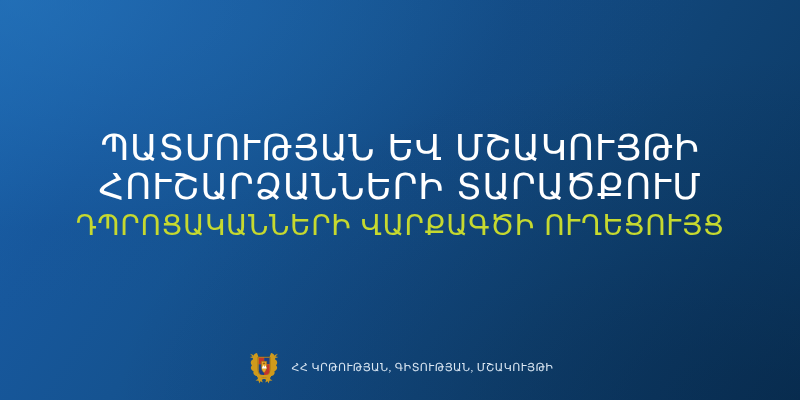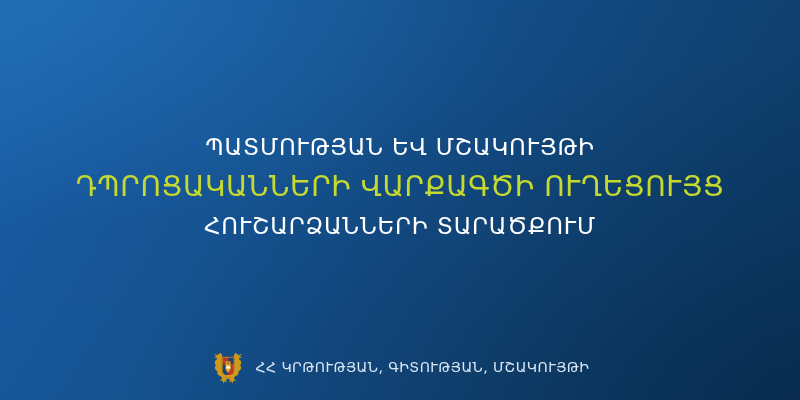--- a/index.html
+++ b/index.html
@@ -58,21 +58,21 @@
     top: 128px;
     z-index: 2;
     text-align: center;
     padding: 0 24px;
     box-sizing: border-box;
   }
 
   .title-line {
     display: block;
     color: #ffffff;
-    font-size: 23px;
+    font-size: 36px;
     line-height: 39px;
     letter-spacing: 0.8px;
     font-weight: 400;
     white-space: nowrap;
   }
 
   .title-line.accent {
     color: #c6d92f;
     font-size: 28px;
     line-height: 40px;
@@ -100,35 +100,36 @@
   }
 
   .footer-text {
     display: block;
     text-align: center;
     color: #dbe7f3;
   }
 
   .footer-text span {
     display: block;
-    font-size: 14px;
+    font-size: 11px;
     line-height: 12px;
     letter-spacing: 0.45px;
     white-space: nowrap;
+    font-family: Liberation Serif, serif;
   }
 </style>
 </head>
 <body>
 
 <div class="slide">
 
   <div class="title-block">
     <span class="title-line">ՊԱՏՄՈՒԹՅԱՆ ԵՎ ՄՇԱԿՈՒՅԹԻ</span>
+    <span class="title-line">ՀՈՒՇԱՐՁԱՆՆԵՐԻ ՏԱՐԱԾՔՈՒՄ</span>
     <span class="title-line accent">ԴՊՐՈՑԱԿԱՆՆԵՐԻ ՎԱՐՔԱԳԾԻ ՈՒՂԵՑՈՒՅՑ</span>
-    <span class="title-line">ՀՈՒՇԱՐՁԱՆՆԵՐԻ ՏԱՐԱԾՔՈՒՄ</span>
   </div>
 
   <div class="footer">
 
     <svg class="emblem" viewBox="0 0 68 76" aria-hidden="true">
 
       <g fill="#cf9a1c">
         <path d="M20 10c-3.4.6-6.2 2.6-7.6 5.4-1.2 2.4-1.2 4.9-.2 7.1-2.2 1-3.8 2.8-4.4 5-.7 2.6.2 5.2 2.2 6.9-1.8 1.7-2.6 4-2.2 6.3.5 2.8 2.6 5 5.4 5.8-.9 2.2-.6 4.6.8 6.5 1.6 2.2 4.3 3.3 7 2.9l.8 6.3-4.8 2.6 6.2.9 1.2 5.5 2.6-4.6 4.4 2.2-1.6-5.1 3-1.9-3.6-1.2 1-22.6-10.2-28z"></path>
         <path d="M12.4 14.2 6 11.4l5 5.6-5.6 1.1 6.2 2.2z"></path>
       </g>

